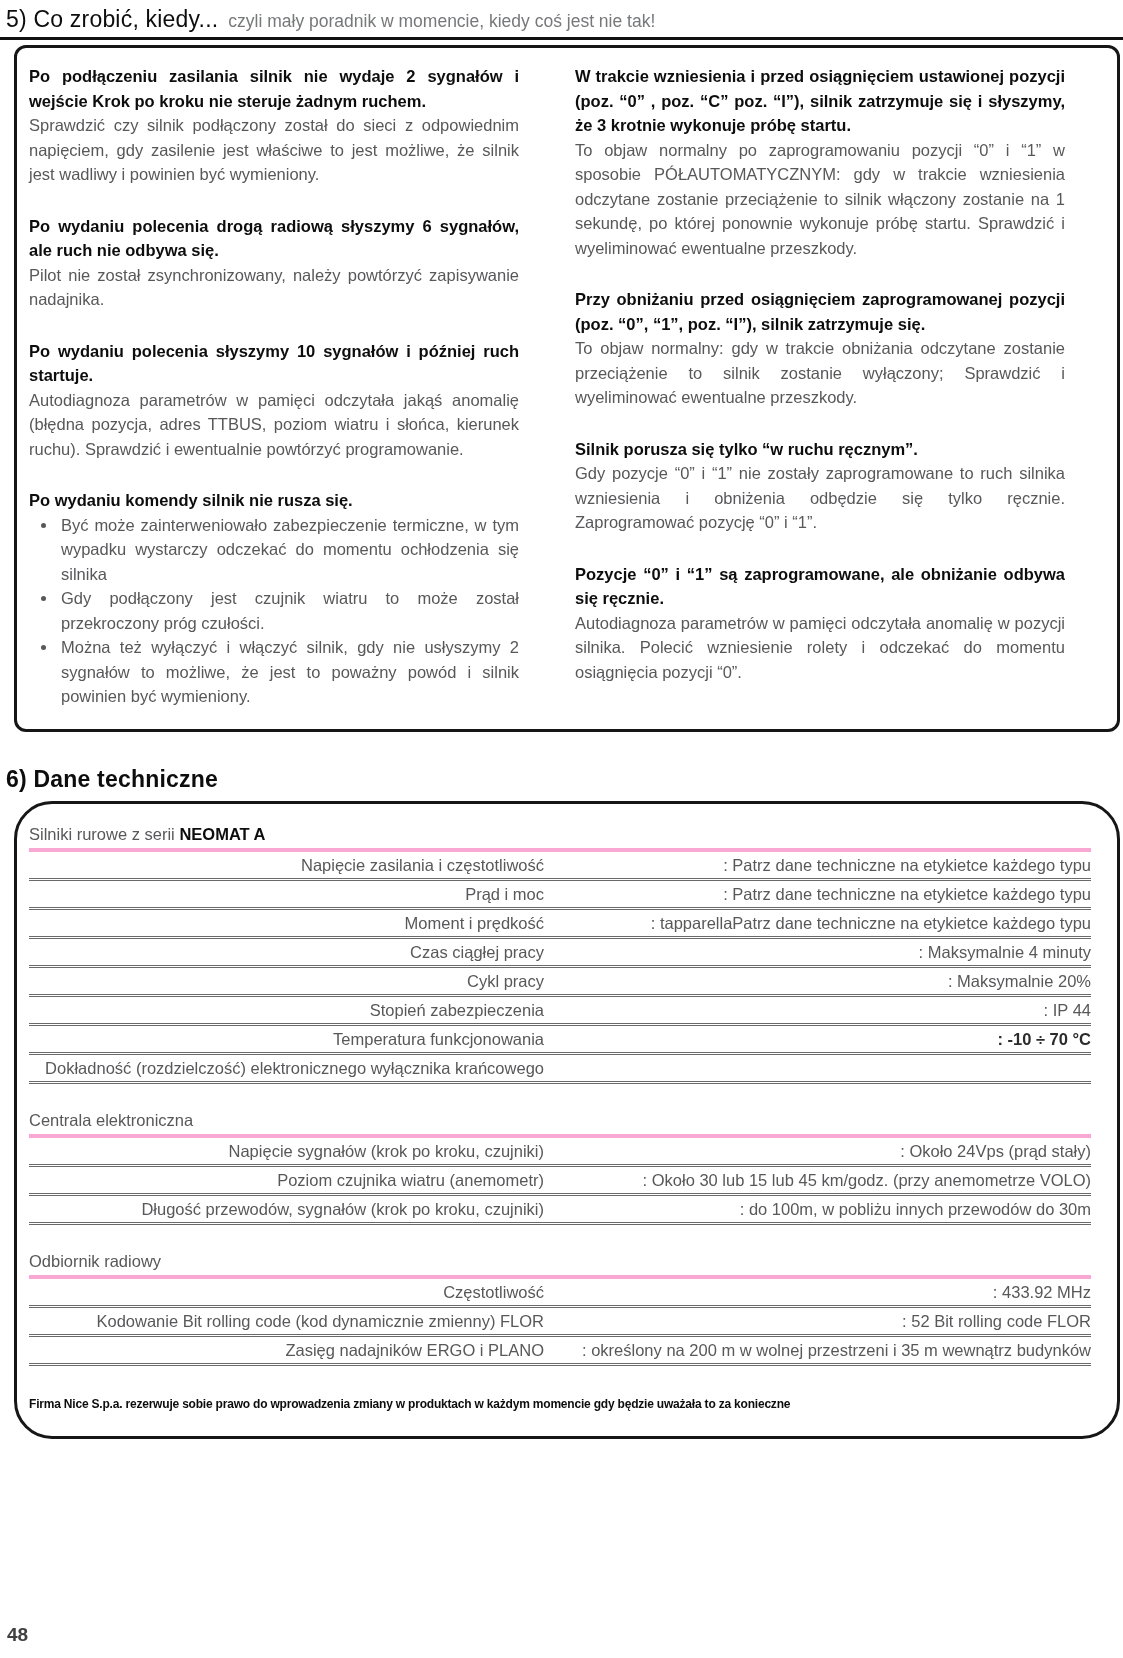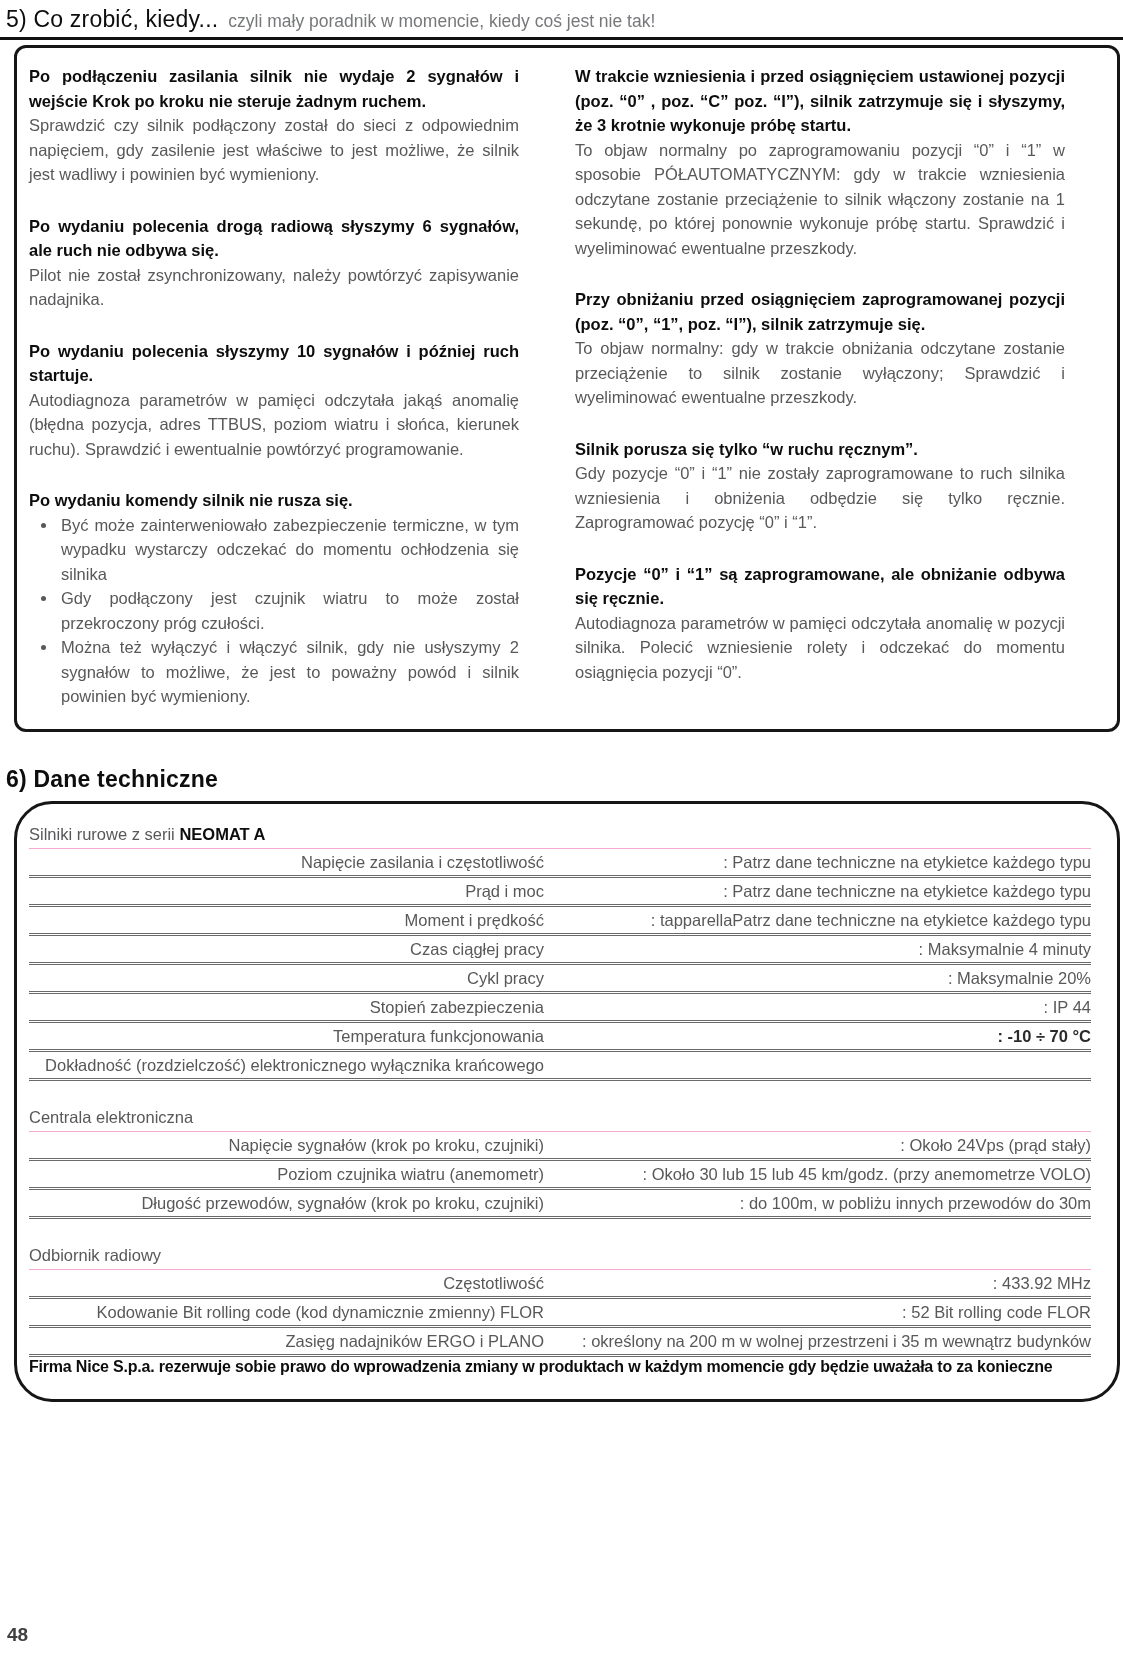--- a/index.html
+++ b/index.html
@@ -62,40 +62,41 @@
   .tech-box {
     border: 3px solid #161616;
     border-radius: 38px;
     margin: 0 3px 0 14px;
     padding: 20px 26px 22px 12px;
   }
   .tech-group { margin-top: 26px; }
   .tech-group:first-child { margin-top: 0; }
   .group-header {
     font-size: 16.5px; color: #58585a; line-height: 21px;
-    border-bottom: 1px solid #f9a8d4; padding-bottom: 3px;
+    border-bottom: 4px solid #f9a8d4; padding-bottom: 3px;
   }
   .group-header b { color: #0d0d0d; }
   .tech-row {
     display: flex; margin-top: 2px;
     border-bottom: 3px double #6a6a6a;
     padding: 1px 0 2px 0;
     text-align: right;
   }
   .row-label {
     width: 515px; flex: 0 0 515px;
     font-size: 16.5px; color: #58585a; line-height: 21px;
   }
   .row-value {
     flex: 1 1 auto;
     font-size: 16.5px; color: #58585a; line-height: 21px;
   }
   .tech-row.bold-value .row-value { font-weight: bold; color: #2b2b2b; }
   .tech-footer {
-    font-size: 16px; font-weight: bold; color: #0d0d0d;
+    margin-top: 28px;
+    font-size: 12px; font-weight: bold; color: #0d0d0d;
     letter-spacing: -0.2px; line-height: 20px;
     font-stretch: condensed;
   }
   
   .page-number {
     position: absolute; left: 7px; bottom: 12px;
     font-size: 19px; font-weight: bold; color: #404040;
   }
 </style>
 </head>

